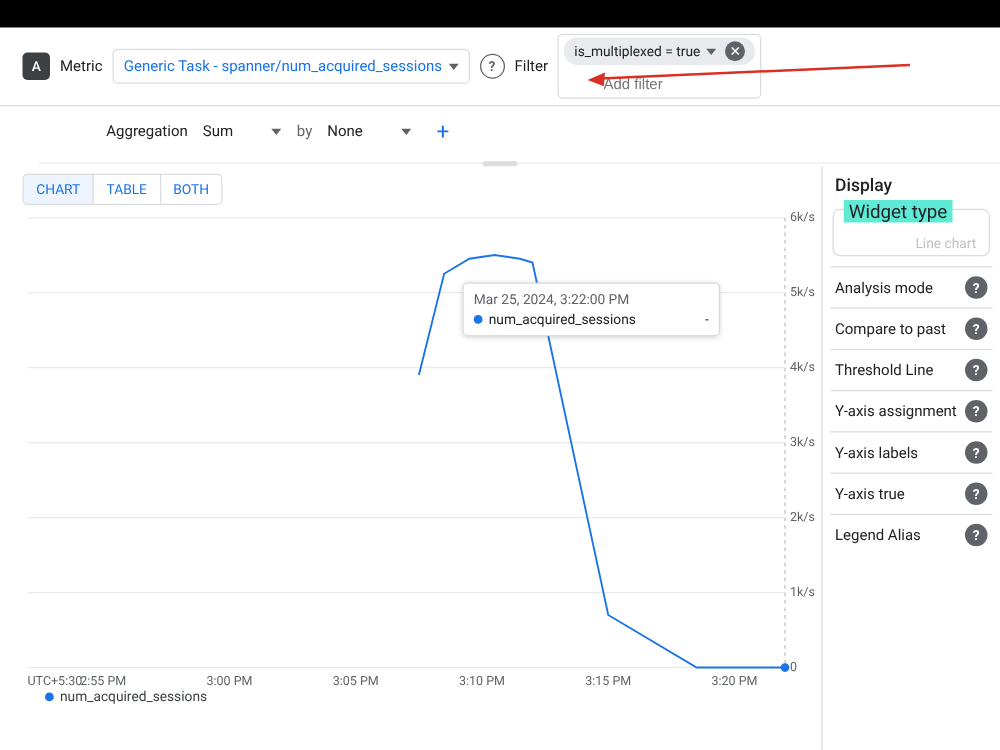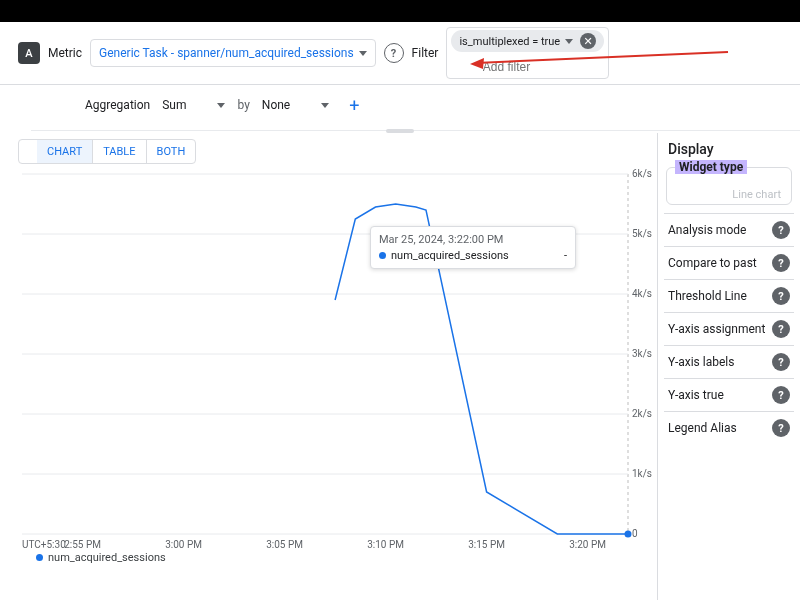--- a/index.html
+++ b/index.html
@@ -32,27 +32,27 @@
   .arrow-ann{position:absolute;left:470px;top:27px;width:260px;height:20px;pointer-events:none;}
   
   .body{display:flex;height:calc(600px - 22px - 38px - 46px);}
   .main{flex:1;padding:6px 10px 4px 18px;overflow:hidden;}
   .side{width:130px;border-left:1px solid var(--grey-border);padding:8px 6px;font-size:12px;}
   .side h4{margin:0 0 10px 4px;font-size:14px;font-weight:500;}
   .side-item{display:flex;justify-content:space-between;align-items:center;padding:7px 4px;font-size:12px;cursor:pointer;border-top:1px solid var(--grey-border);}
   .side-item:first-of-type{border-top:none;}
   .h18{width:18px;height:18px;border-radius:50%;background:var(--grey-text);color:#fff;display:inline-flex;align-items:center;justify-content:center;font-size:11px;font-weight:700;}
   .wdg-label{position:relative;border:1px solid var(--grey-border);border-radius:6px;margin:4px 2px 8px;height:36px;}
-  .wdg-label .tag{position:absolute;top:-8px;left:8px;background:#c4b5fd;padding:0 4px;font-size:12px;font-weight:700;}
+  .wdg-label .tag{position:absolute;top:-8px;left:8px;background:#5eead4;padding:0 4px;font-size:15px;font-weight:400;}
   .wdg-label .val{color:#bdc1c6;font-size:11px;position:absolute;right:10px;top:20px;}
   
   .vtabs{display:inline-flex;border:1px solid var(--grey-border);border-radius:4px;overflow:hidden;margin-bottom:4px;}
   .vtabs div{padding:5px 10px;font-size:11px;color:var(--blue);cursor:pointer;border-right:1px solid var(--grey-border);}
   .vtabs div:last-child{border-right:none;}
-  .vtabs div.active{background:rgba(26,115,232,0.08);margin-left:18px;}
+  .vtabs div.active{background:rgba(26,115,232,0.08);}
   
   .chart-wrap{position:relative;width:640px;height:400px;}
   svg{position:absolute;left:0;top:0;}
   .tooltip{position:absolute;left:352px;top:58px;width:188px;background:#fff;border:1px solid var(--grey-border);border-radius:4px;box-shadow:0 1px 4px rgba(0,0,0,.15);padding:6px 8px;font-size:11px;}
   .tooltip .row{display:flex;align-items:center;justify-content:space-between;gap:6px;margin-top:3px;}
   .dot{width:7px;height:7px;border-radius:50%;background:var(--blue);display:inline-block;flex:none;}
   .legend{position:absolute;left:18px;bottom:4px;font-size:11px;color:#3c4043;display:flex;align-items:center;gap:5px;}
   .xaxis-label{font-size:10px;fill:var(--grey-text);}
   .yaxis-label{font-size:10px;fill:var(--grey-text);}
   .gridline{stroke:#e8eaed;stroke-width:1;}

